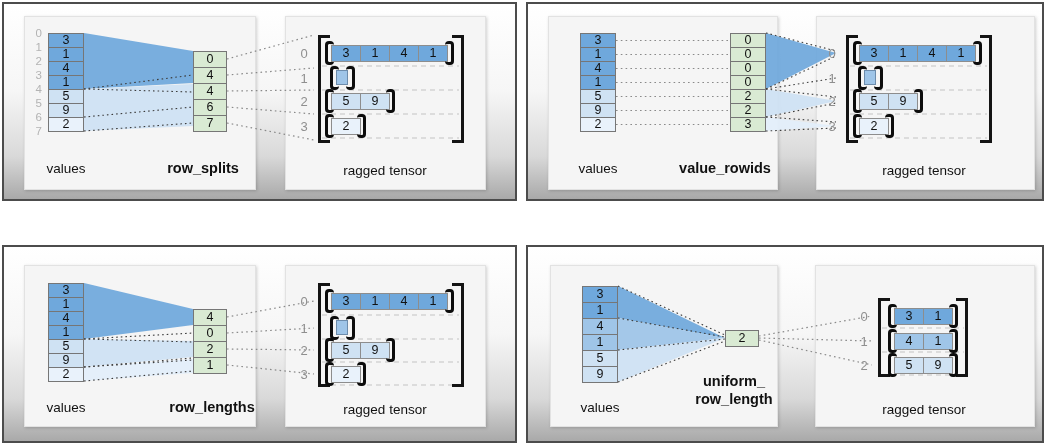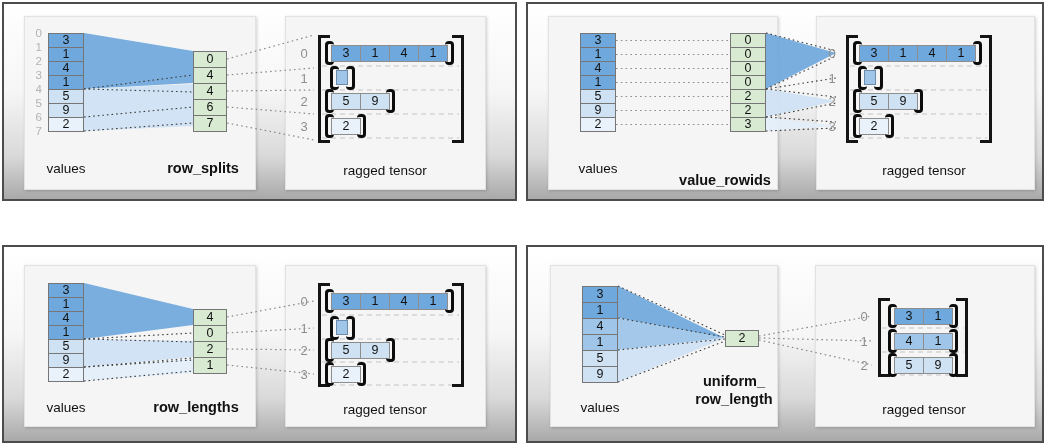--- a/index.html
+++ b/index.html
@@ -181,21 +181,21 @@
     <div class="col" style="left:202px;top:29px;">
       <div class="cell sh-g">0</div>
       <div class="cell sh-g">0</div>
       <div class="cell sh-g">0</div>
       <div class="cell sh-g">0</div>
       <div class="cell sh-g">2</div>
       <div class="cell sh-g">2</div>
       <div class="cell sh-g">3</div>
     </div>
     <div class="lbl" style="left:70px;top:157px;">values</div>
-    <div class="lbl mlbl" style="left:197px;top:168px;">value_rowids</div>
+    <div class="lbl mlbl" style="left:197px;top:156px;">value_rowids</div>
     <div class="bigb l" style="left:318px;top:31px;height:108px;"></div>
     <div class="bigb r" style="left:452px;top:31px;height:108px;"></div>
     <div class="ridx" style="left:298px;top:43px;">0</div>
     <div class="ridx" style="left:298px;top:68px;">1</div>
     <div class="ridx" style="left:298px;top:91px;">2</div>
     <div class="ridx" style="left:298px;top:116px;">3</div>
     <div class="rbkt l" style="left:325px;top:37px;"></div>
     <div class="rrow" style="left:331px;top:41px;">
       <div class="rcell sh-d">3</div>
       <div class="rcell sh-d">1</div>
@@ -258,21 +258,21 @@
       <div class="cell sh-l">9</div>
       <div class="cell sh-p">2</div>
     </div>
     <div class="col" style="left:189px;top:62px;">
       <div class="cell gcell sh-g" style="width:34px;">4</div>
       <div class="cell gcell sh-g" style="width:34px;">0</div>
       <div class="cell gcell sh-g" style="width:34px;">2</div>
       <div class="cell gcell sh-g" style="width:34px;">1</div>
     </div>
     <div class="lbl" style="left:62px;top:153px;">values</div>
-    <div class="lbl mlbl" style="left:192px;top:152px;">row_lengths</div>
+    <div class="lbl mlbl" style="left:208px;top:152px;">row_lengths</div>
     <div class="bigb l" style="left:314px;top:36px;height:104px;"></div>
     <div class="bigb r" style="left:448px;top:36px;height:104px;"></div>
     <div class="ridx" style="left:294px;top:48px;">0</div>
     <div class="ridx" style="left:294px;top:75px;">1</div>
     <div class="ridx" style="left:294px;top:97px;">2</div>
     <div class="ridx" style="left:294px;top:121px;">3</div>
     <div class="rbkt l" style="left:321px;top:42px;"></div>
     <div class="rrow" style="left:327px;top:46px;">
       <div class="rcell sh-d">3</div>
       <div class="rcell sh-d">1</div>

